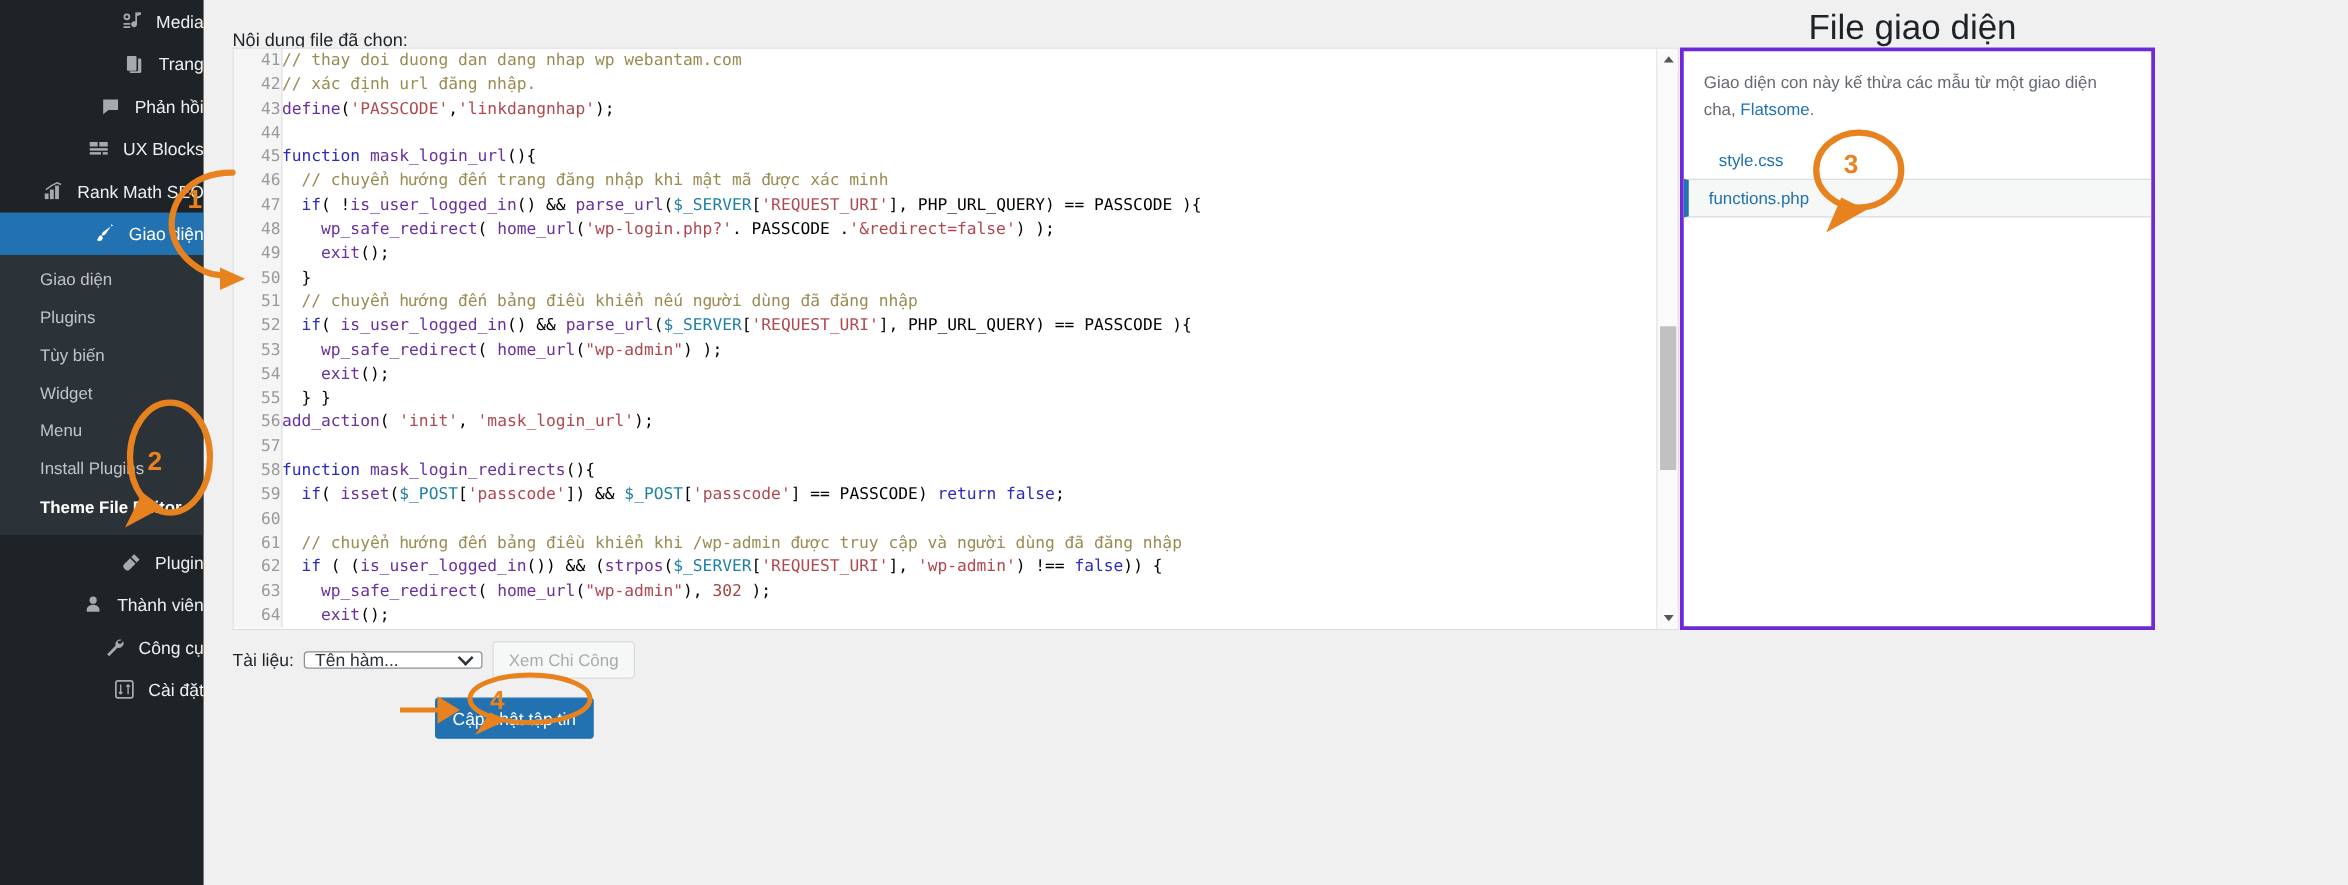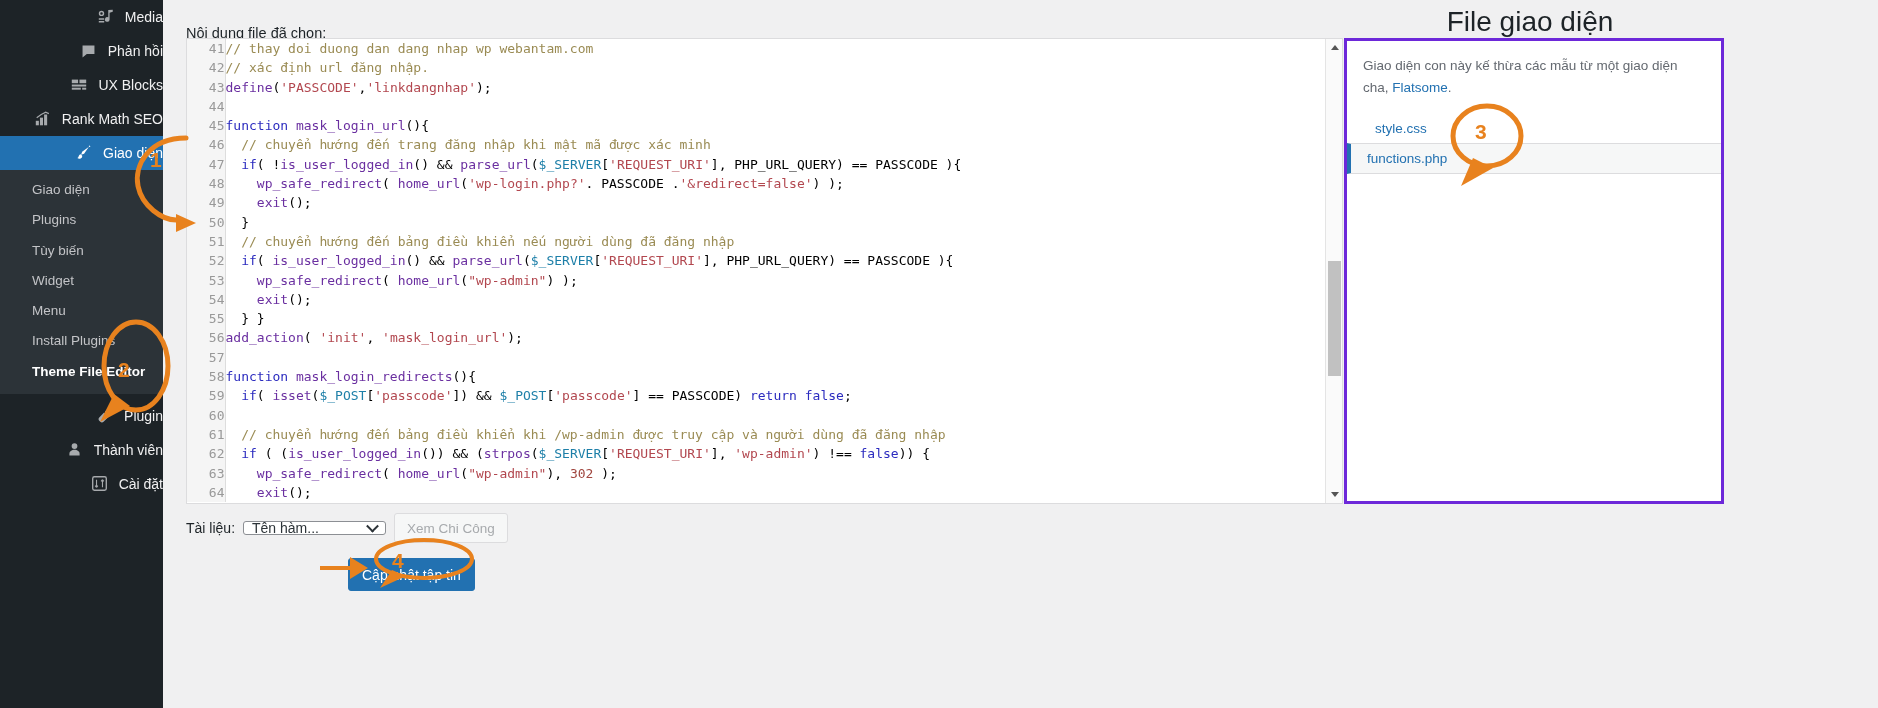--- a/index.html
+++ b/index.html
@@ -225,20 +225,29 @@
       <span class="menu-icon">
         <svg width="18" height="18" viewBox="0 0 20 20" fill="currentColor">
           <path d="M5 3a3 3 0 1 0 0 6 3 3 0 0 0 0-6zm0 1.6a1.4 1.4 0 1 1 0 2.8 1.4 1.4 0 0 1 0-2.8z"></path>
           <path d="M12.5 2.2v8.1a2.6 2.6 0 1 0 1.5 2.35V5.3l3.5-1V2z"></path>
           <path d="M2 11.5h6v1.6H2zm0 3h6v1.6H2z"></path>
         </svg>
       </span>
       <span>Media</span>
     </div>
 
+    <div class="menu-item">
+      <span class="menu-icon">
+        <svg width="17" height="17" viewBox="0 0 20 20" fill="currentColor">
+          <rect x="3" y="2" width="9" height="14" rx="1"></rect>
+          <path d="M13.5 4.5h2a1 1 0 0 1 1 1V17a1 1 0 0 1-1 1H6.5a1 1 0 0 1-1-1v-.5h7a1 1 0 0 0 1-1z"></path>
+        </svg>
+      </span>
+      <span>Trang</span>
+    </div>
 
     <div class="menu-item">
       <span class="menu-icon">
         <svg width="17" height="17" viewBox="0 0 20 20" fill="currentColor">
           <path d="M3 3h14v10H8l-5 4v-4H3z"></path>
         </svg>
       </span>
       <span>Phản hồi</span>
     </div>
 
@@ -300,20 +309,28 @@
     <div class="menu-item">
       <span class="menu-icon">
         <svg width="17" height="17" viewBox="0 0 20 20" fill="currentColor">
           <circle cx="10" cy="6" r="3.4"></circle>
           <path d="M10 10.4c-3.4 0-6 2-6 4.6v2h12v-2c0-2.6-2.6-4.6-6-4.6z"></path>
         </svg>
       </span>
       <span>Thành viên</span>
     </div>
 
+    <div class="menu-item">
+      <span class="menu-icon">
+        <svg width="18" height="18" viewBox="0 0 20 20" fill="currentColor">
+          <path d="M16.3 3.3a4.4 4.4 0 0 0-5.9 5.2L3 15.9l1.8 1.8 7.4-7.4a4.4 4.4 0 0 0 5.2-5.9l-2.5 2.5-2-.5-.5-2z"></path>
+        </svg>
+      </span>
+      <span>Công cụ</span>
+    </div>
 
     <div class="menu-item">
       <span class="menu-icon">
         <svg width="17" height="17" viewBox="0 0 20 20" fill="currentColor">
           <rect x="2" y="2" width="16" height="16" rx="2" fill="none" stroke="currentColor" stroke-width="1.6"></rect>
           <path d="M6.5 5.5v9M6.5 14.5l-1.6-2M6.5 14.5l1.6-2" stroke="currentColor" stroke-width="1.3" fill="none"></path>
           <path d="M13.5 14.5v-9M13.5 5.5l-1.6 2M13.5 5.5l1.6 2" stroke="currentColor" stroke-width="1.3" fill="none"></path>
         </svg>
       </span>
       <span>Cài đặt</span>

